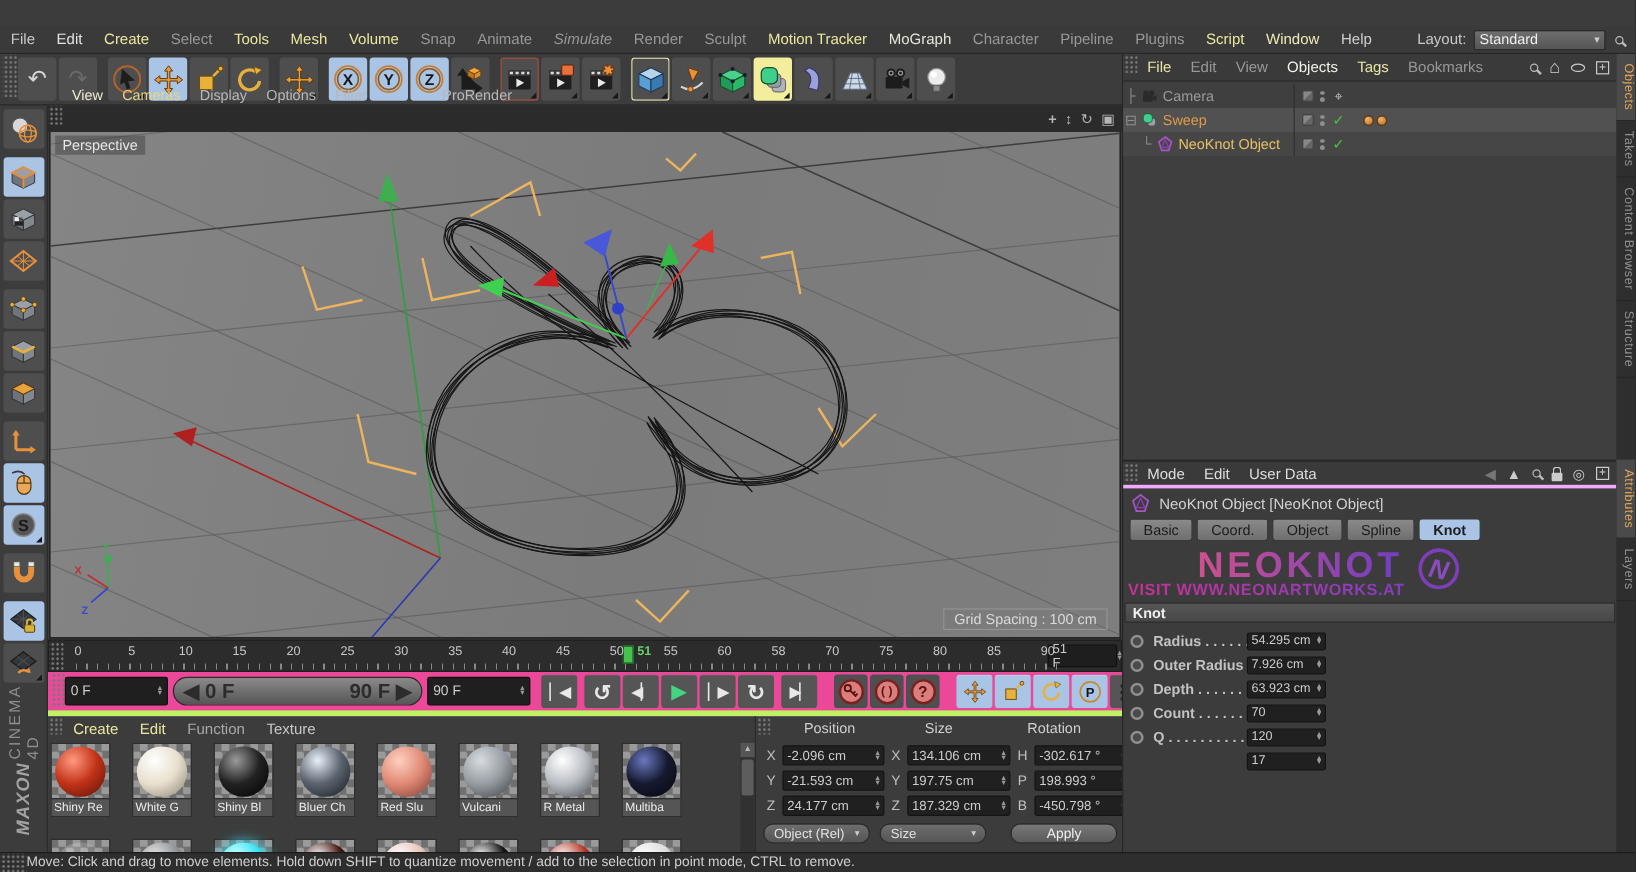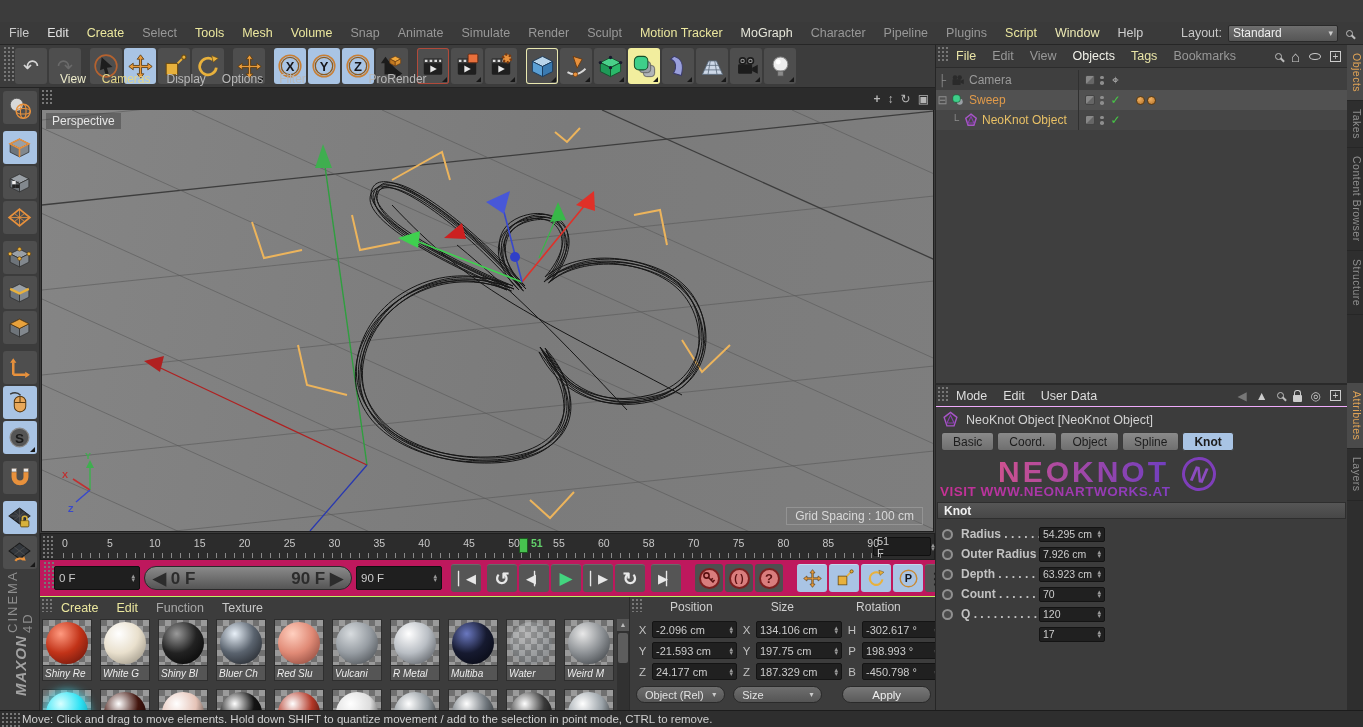--- a/index.html
+++ b/index.html
@@ -53,40 +53,40 @@
   
   #timeline{left:40px;top:533px;width:895px;height:27px;background:#2c2c2c;border:1px solid #1f1f1f;display:flex;}
   #ruler{position:relative;flex:1;}
   .tick-label{position:absolute;top:3px;transform:translateX(-50%);color:#c8c8c8;font-size:10.5px;}
   #tickstrip{position:absolute;left:10px;width:818px;bottom:1px;height:5px;background:repeating-linear-gradient(90deg,#8a8a8a 0 1px,transparent 1px 8.98px);}
   #frame-marker{position:absolute;width:9px;height:15px;top:4px;background:#47c24f;border:1px solid #1c5a20;}
   #marker-label{position:absolute;top:3px;color:#63d06a;font-size:10.5px;font-weight:bold;}
   #cur-frame-field{width:58px;height:19px;margin:3px 3px 0 0;background:#1e1e1e;border:1px solid #101010;color:#ccc;font-size:11px;display:flex;align-items:center;padding:0 3px;border-radius:2px;gap:42px;}
   .stepper{margin-left:auto;display:flex;flex-direction:column;line-height:.55;font-size:7px;color:#999;}
   
-  #transport{left:40px;top:560px;width:895px;height:37px;background:#be185d;border-bottom:1px solid #bef264;display:flex;align-items:center;padding:0 0 0 2px;}
+  #transport{left:40px;top:560px;width:895px;height:37px;background:#ec4899;border-bottom:5px solid #bef264;display:flex;align-items:center;padding:0 0 0 2px;}
   .spinbox{width:86px;height:24px;background:#1f1f1f;border:1px solid #101010;border-radius:2px;color:#ccc;font-size:11.5px;display:flex;align-items:center;padding:0 4px;flex:0 0 86px;}
   #range-slider{width:208px;height:24px;border-radius:12px;background:linear-gradient(#8a8a8a,#555);border:1px solid #2a2a2a;margin:0 4px;display:flex;align-items:center;color:#2c2c2c;font-size:17px;font-weight:bold;padding:0 8px;flex:0 0 208px;}
   #range-slider .re{margin-left:auto;}
   .pbtn{width:30px;height:28px;background:#555;border-radius:3px;border-top:1px solid #6a6a6a;margin:0 1px;display:flex;align-items:center;justify-content:center;color:#e8e8e8;font-size:15px;position:relative;flex:0 0 30px;}
   .pbtn .thin{font-size:13px;letter-spacing:-2px;}
   .pbtn.play{color:#43d57f;font-size:17px;}
   .pbtn.blue{background:#a9c4e4;border-top-color:#c4d8ee;}
   .kbtn{width:28px;height:28px;background:#4f4f4f;border-radius:3px;margin:0 1px;display:flex;align-items:center;justify-content:center;flex:0 0 28px;}
   .kcirc{width:21px;height:21px;border-radius:50%;background:#d97d7d;border:2px solid #7c1f1f;color:#5a1010;display:flex;align-items:center;justify-content:center;font-size:10px;font-weight:bold;}
   .dotgrid{width:15px;height:15px;background-image:radial-gradient(#222 1.7px,transparent 1.9px);background-size:5.4px 5.4px;}
   #filmstrip{width:15px;height:20px;background:#222;position:relative;}
   #filmstrip::before,#filmstrip::after{content:"";position:absolute;left:2px;right:2px;height:3px;background:repeating-linear-gradient(90deg,#ddd 0 2px,transparent 2px 4px);}
   #filmstrip::before{top:2px;} #filmstrip::after{bottom:2px;}
   #filmstrip .mid{position:absolute;left:2px;right:2px;top:7px;bottom:7px;background:#c8a23c;}
   
   #materials{left:40px;top:597px;width:590px;height:113px;background:#3c3c3c;border-right:1px solid #2a2a2a;overflow:hidden;}
   #mat-menubar{position:absolute;left:0;top:0;width:100%;height:21px;display:flex;align-items:center;font-size:12.5px;}
   #mat-menubar .menu-item{padding:0 9px;}
-  #mat-grid{position:absolute;left:2px;top:22px;width:574px;height:91px;display:flex;flex-wrap:wrap;gap:8px;overflow:hidden;align-content:flex-start;font-style:italic;}
+  #mat-grid{position:absolute;left:2px;top:22px;width:574px;height:91px;display:flex;flex-wrap:wrap;gap:18px;overflow:hidden;align-content:flex-start;}
   .mat-cell{width:50px;}
   .mat-prev{width:50px;height:47px;background:repeating-conic-gradient(#9a9a9a 0 25%,#707070 0 50%);background-size:12px 12px;position:relative;border:1px solid #2e2e2e;}
   .mat-sphere{position:absolute;left:3px;top:2px;width:42px;height:42px;border-radius:50%;}
   .mat-label{height:15px;background:#555;color:#ececec;font-size:10px;line-height:15px;padding:0 2px;overflow:hidden;white-space:nowrap;border:1px solid #2e2e2e;border-top:none;}
   #mat-scroll{position:absolute;right:0;top:22px;width:12px;height:91px;background:#313131;}
   #mat-scroll .sup{height:12px;background:#555;color:#bbb;font-size:7px;text-align:center;line-height:12px;}
   #mat-scroll .sthumb{height:30px;background:#5d5d5d;margin:2px 1px;border-radius:2px;}
   
   #coords{left:630px;top:597px;width:305px;height:113px;background:#3c3c3c;}
   #coord-head{position:absolute;left:0;top:0;width:100%;height:20px;display:flex;align-items:center;color:#cfcfcf;font-size:12px;}
@@ -111,21 +111,21 @@
   .om-row .oicon{width:17px;display:flex;justify-content:center;flex:0 0 17px;}
   .om-row .oname{margin-left:3px;}
   .om-right{position:absolute;left:142px;display:flex;align-items:center;gap:5px;border-left:1px solid #303030;padding-left:6px;height:100%;}
   .layersq{width:10px;height:10px;border-radius:2px;background:linear-gradient(135deg,#888 45%,#666 55%);border:1px solid #444;}
   .vdots{display:flex;flex-direction:column;gap:2px;}
   .vdots i{width:3.5px;height:3.5px;border-radius:50%;background:#8e8e8e;}
   .ostate{font-size:12px;width:14px;text-align:center;}
   .tagdot{width:9px;height:9px;border-radius:50%;background:radial-gradient(circle at 35% 30%,#f0b060,#b5722a);border:1px solid #5a3a10;}
   .omtags{display:flex;gap:2px;margin-left:8px;}
   #attr-mgr{left:935px;top:383px;width:412px;height:327px;background:#3c3c3c;border-left:1px solid #262626;border-top:2px solid #2a2a2a;}
-  #am-menubar{position:absolute;left:0;top:0;width:100%;height:22px;background:#3a3a3a;border-bottom:1px solid #f0abfc;display:flex;align-items:center;font-size:12.5px;}
+  #am-menubar{position:absolute;left:0;top:0;width:100%;height:22px;background:#3a3a3a;border-bottom:3px solid #f0abfc;display:flex;align-items:center;font-size:12.5px;}
   #am-menubar .menu-item{padding:0 8px;}
   #am-icons{margin-left:auto;display:flex;align-items:center;gap:9px;margin-right:6px;color:#ccc;font-size:12px;}
   .lockic{width:9px;height:7px;background:#ccc;border-radius:1px;position:relative;display:inline-block;margin-top:5px;}
   .lockic::before{content:"";position:absolute;left:1px;top:-5px;width:5px;height:5px;border:1.5px solid #ccc;border-bottom:none;border-radius:3px 3px 0 0;}
   #am-title{position:absolute;left:6px;top:26px;display:flex;align-items:center;gap:7px;color:#d2d2d2;font-size:12.5px;}
   #am-tabs{position:absolute;left:5px;top:47px;display:flex;gap:3px;}
   .atab{height:19px;padding:0 11px;background:linear-gradient(#8a8a8a,#6f6f6f);border:1px solid #3a3a3a;border-radius:3px;color:#1c1c1c;font-size:12px;display:flex;align-items:center;}
   .atab.active{background:#a9c4e4;font-weight:bold;}
   #am-logo{position:absolute;left:0;top:68px;width:100%;height:48px;}
   #logo-title{position:absolute;left:62px;top:2px;font-size:30px;font-weight:bold;letter-spacing:3px;color:#b04fc8;background:linear-gradient(90deg,#e8559e,#7a3fd8);-webkit-background-clip:text;background-clip:text;-webkit-text-fill-color:transparent;opacity:.85;}
@@ -190,21 +190,21 @@
     <span id="main-menu" style="display:flex;">
         <span class="menu-item" style="color: rgb(201, 201, 201);">File</span>
         <span class="menu-item" style="color: rgb(226, 226, 226);">Edit</span>
         <span class="menu-item" style="color: rgb(235, 231, 158);">Create</span>
         <span class="menu-item" style="color: rgb(152, 152, 152);">Select</span>
         <span class="menu-item" style="color: rgb(235, 231, 158);">Tools</span>
         <span class="menu-item" style="color: rgb(235, 231, 158);">Mesh</span>
         <span class="menu-item" style="color: rgb(235, 231, 158);">Volume</span>
         <span class="menu-item" style="color: rgb(152, 152, 152);">Snap</span>
         <span class="menu-item" style="color: rgb(152, 152, 152);">Animate</span>
-        <span class="menu-item" style="color: rgb(152, 152, 152);">Simulate</span>
+        <span class="menu-item" style="color: rgb(152, 152, 152); font-style: italic;">Simulate</span>
         <span class="menu-item" style="color: rgb(152, 152, 152);">Render</span>
         <span class="menu-item" style="color: rgb(152, 152, 152);">Sculpt</span>
         <span class="menu-item" style="color: rgb(235, 231, 158);">Motion Tracker</span>
         <span class="menu-item" style="color: rgb(230, 230, 218);">MoGraph</span>
         <span class="menu-item" style="color: rgb(152, 152, 152);">Character</span>
         <span class="menu-item" style="color: rgb(152, 152, 152);">Pipeline</span>
         <span class="menu-item" style="color: rgb(152, 152, 152);">Plugins</span>
         <span class="menu-item" style="color: rgb(235, 231, 158);">Script</span>
         <span class="menu-item" style="color: rgb(236, 233, 180);">Window</span>
         <span class="menu-item" style="color: rgb(207, 207, 207);">Help</span>

